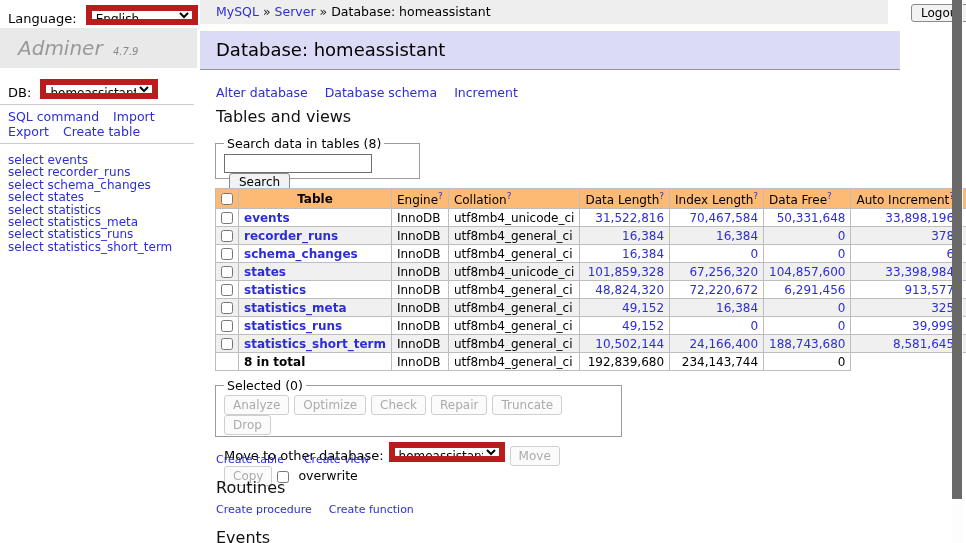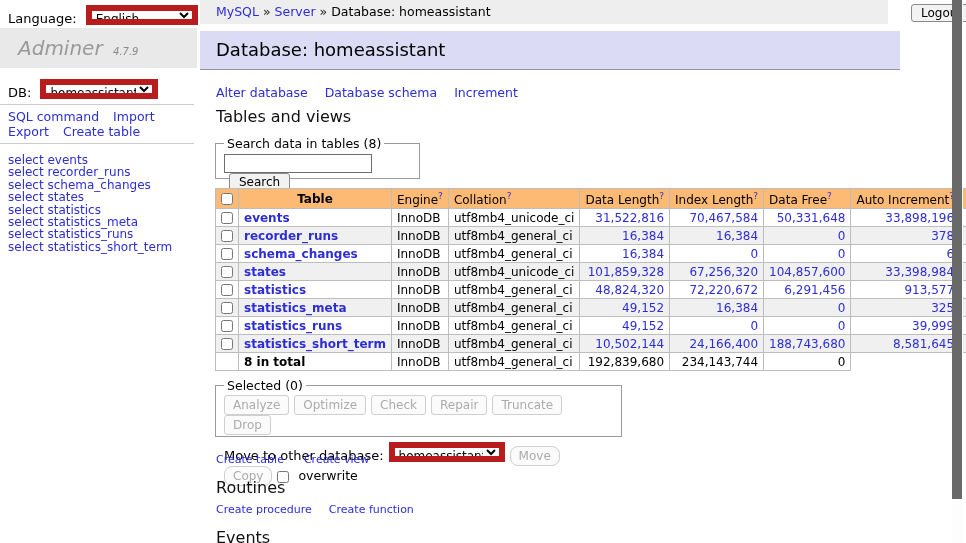--- a/index.html
+++ b/index.html
@@ -80,21 +80,21 @@
   #dbTable td.nofill { border:none; background:transparent; }
   #dbTable th.check, #dbTable td.check { width:20px; text-align:center; padding:1px 3px; }
   input[type=checkbox] { width:12px; height:12px; margin:1px 2px; vertical-align:middle; }
   .w-eng { min-width:44px; } .w-col { min-width:94px; } .w-dl { min-width:68px; }
   .w-il { min-width:71px; } .w-df { min-width:59px; } .w-ai { min-width:78px; }
   .w-rows { min-width:55px; }
   
   #selectedFs { position:absolute; left:215px; top:378px; width:407px; height:59px; padding:2px 8px 6px; }
   .move-row { margin-top:7px; font-size:13px; }
   .move-row select { width:116px; margin:0 5px; }
-  .move-row .btn-disabled { margin-right:3px;border-radius:8px; }
+  .move-row .btn-disabled { margin-right:3px; }
   .ovw { font-size:12.5px; margin-left:7px; }
   
   .create-links { position:absolute; left:216px; top:453px; font-size:11px; }
   .create-links a { margin-right:20px; }
   #routinesHeading { top:478px; }
   .routine-links { position:absolute; left:216px; top:503px; font-size:11px; }
   .routine-links a { margin-right:17px; }
   #eventsHeading { top:528px; }
   
   #scrollTrack { position:absolute; left:952px; top:0; width:11px; height:543px; background:#fdfdfd; }

